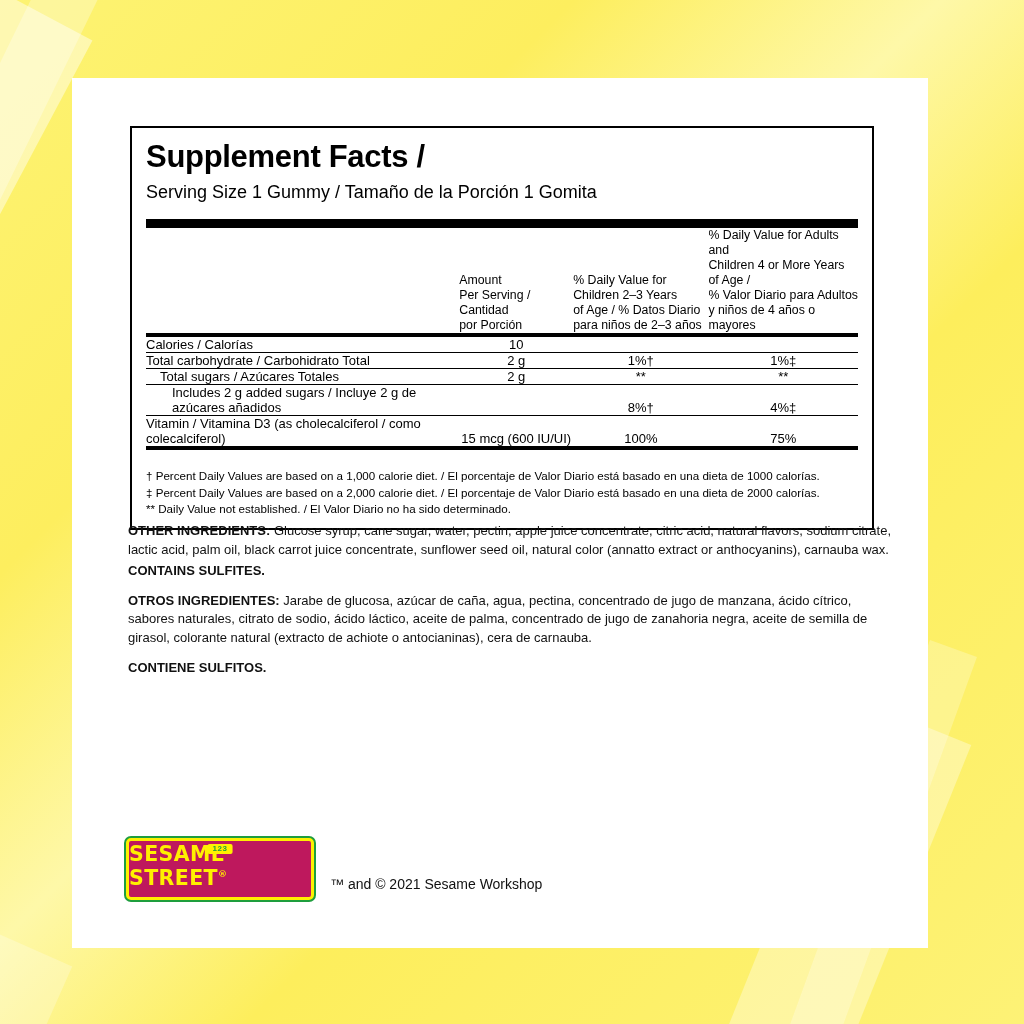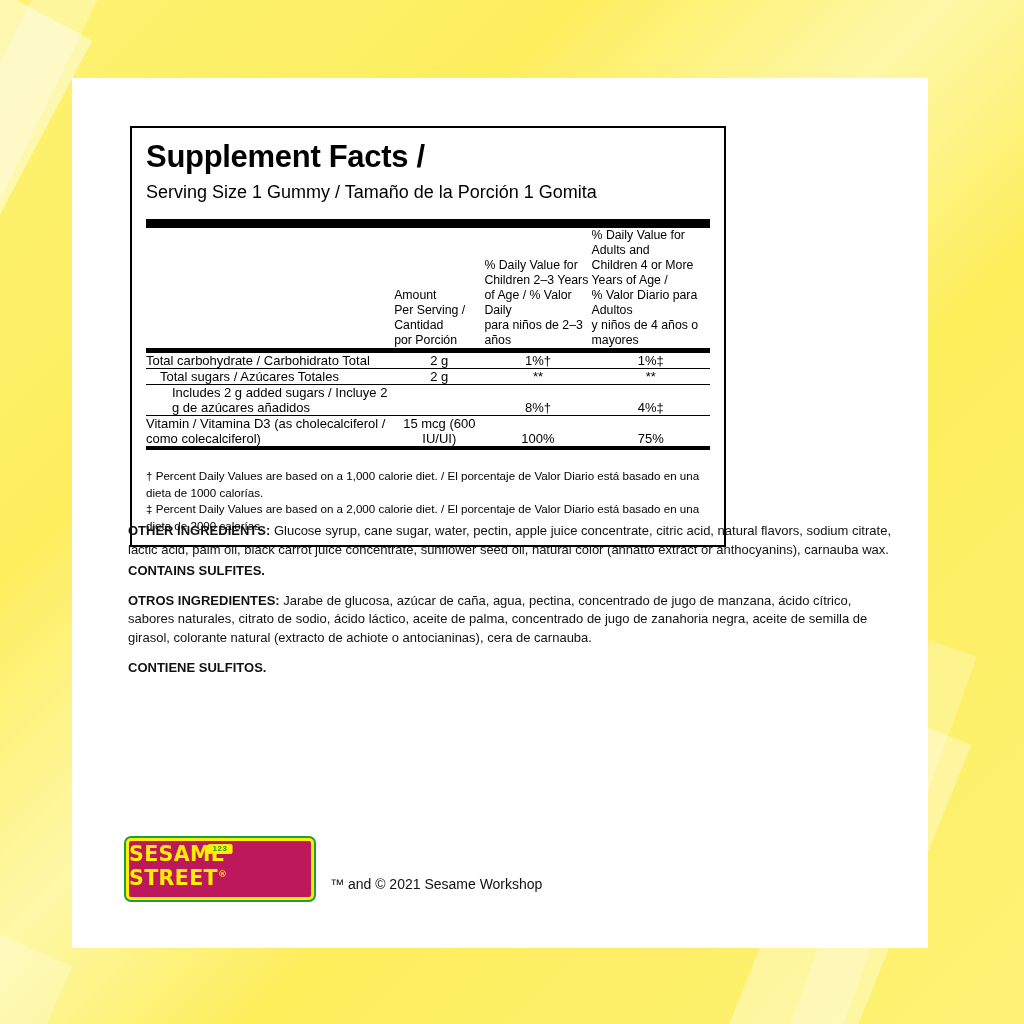--- a/index.html
+++ b/index.html
@@ -38,21 +38,21 @@
     width: 856px;
     height: 870px;
     background: #ffffff;
   }
 
   
   .sf-panel {
     position: absolute;
     left: 58px;
     top: 48px;
-    width: 596px;
+    width: 744px;
     border: 2px solid #000;
     box-sizing: border-box;
     padding: 12px 14px 10px 14px;
     background: #fff;
     color: #000;
   }
   .sf-title {
     font-size: 31px;
     font-weight: bold;
     line-height: 1.12;
@@ -196,37 +196,43 @@
           <td class="blank"></td>
           <td class="col-amt">
             <div>Amount</div>
             <div>Per Serving /</div>
             <div>Cantidad</div>
             <div>por Porción</div>
           </td>
           <td class="col-dv1">
             <div>% Daily Value for</div>
             <div>Children 2–3 Years</div>
-            <div>of Age / % Valor Daily</div>
+            <div>of Age / % Datos Diario</div>
             <div>para niños de 2–3 años</div>
           </td>
           <td class="col-dv2">
             <div>% Daily Value for Adults and</div>
             <div>Children 4 or More Years of Age /</div>
             <div>% Valor Diario para Adultos</div>
             <div>y niños de 4 años o mayores</div>
           </td>
         </tr>
       </tbody>
         </table>
 
       <div class="rule-med"></div>
 
       <table class="sf">
         <tbody>
+            <tr class="nut-row row-calories">
+          <td class="name">Calories / Calorías</td>
+          <td class="num col-amt">10</td>
+          <td class="num col-dv1"></td>
+          <td class="num col-dv2"></td>
+        </tr>
         <tr class="nut-row">
           <td class="name">Total carbohydrate / Carbohidrato Total</td>
           <td class="num col-amt">2 g</td>
           <td class="num col-dv1">1%†</td>
           <td class="num col-dv2">1%‡</td>
         </tr>
         <tr class="nut-row">
           <td class="name indent1">Total sugars / Azúcares Totales</td>
           <td class="num col-amt">2 g</td>
           <td class="num col-dv1">**</td>
@@ -245,20 +251,21 @@
           <td class="num col-dv2">75%</td>
         </tr>
       </tbody>
         </table>
 
       <div class="rule-med"></div>
 
       <div class="sf-footnotes">
         <div>† Percent Daily Values are based on a 1,000 calorie diet. / El porcentaje de Valor Diario está basado en una dieta de 1000 calorías.</div>
         <div>‡ Percent Daily Values are based on a 2,000 calorie diet. / El porcentaje de Valor Diario está basado en una dieta de 2000 calorías.</div>
+        <div>** Daily Value not established. / El Valor Diario no ha sido determinado.</div>
       </div>
     </div>
 
     <div class="ingredients">
       <div class="ing-block">
         <p><span class="bold">OTHER INGREDIENTS:</span><span> Glucose syrup, cane sugar, water, pectin, apple juice concentrate, citric acid, natural flavors, sodium citrate, lactic acid, palm oil, black carrot juice concentrate, sunflower seed oil, natural color (annatto extract or anthocyanins), carnauba wax.</span></p>
         <p class="bold">CONTAINS SULFITES.</p>
       </div>
       <div class="ing-block">
         <p><span class="bold">OTROS INGREDIENTES:</span><span> Jarabe de glucosa, azúcar de caña, agua, pectina, concentrado de jugo de manzana, ácido cítrico, sabores naturales, citrato de sodio, ácido láctico, aceite de palma, concentrado de jugo de zanahoria negra, aceite de semilla de girasol, colorante natural (extracto de achiote o antocianinas), cera de carnauba.</span></p>

